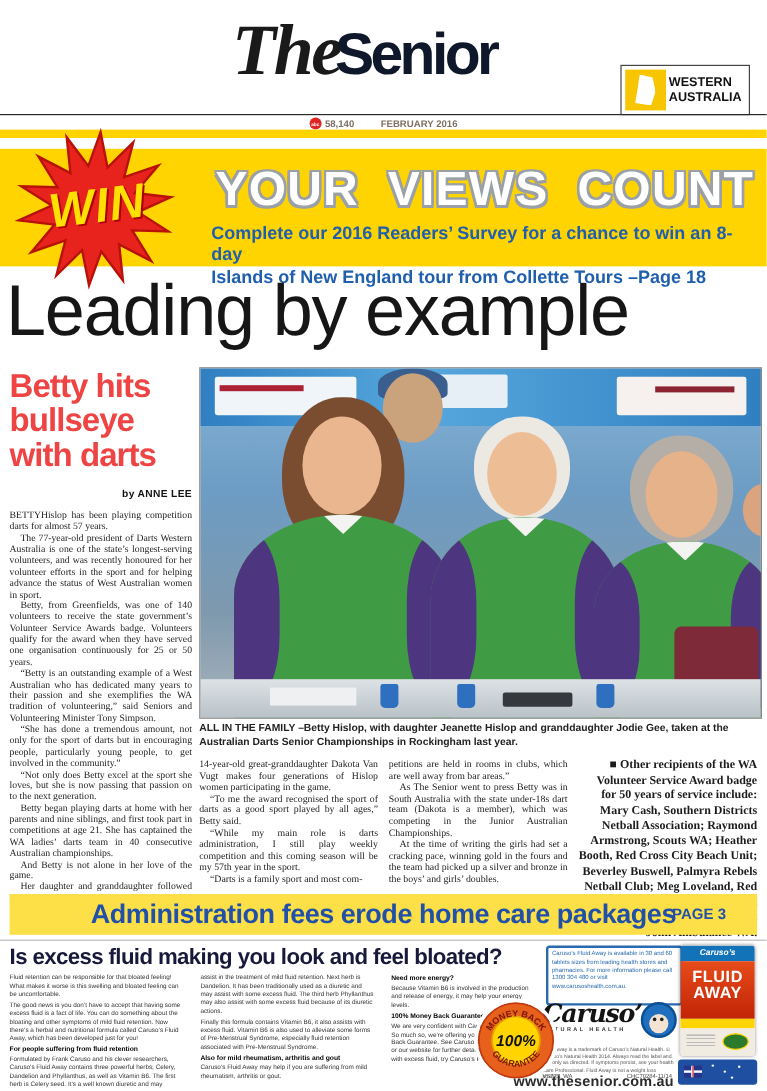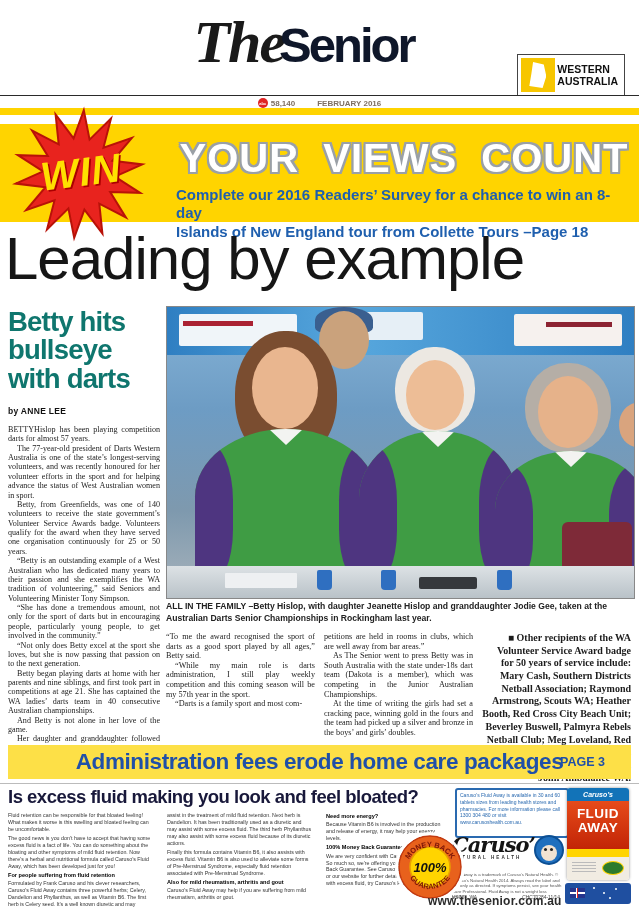--- a/index.html
+++ b/index.html
@@ -47,22 +47,22 @@
   .pv-sub{position:absolute;left:176px;top:62px;width:456px;font-size:15px;font-weight:bold;
           color:#1f5fae;line-height:1.22}
 
   
   .lead{position:absolute;left:5px;top:224px;width:632px;font-size:60px;font-weight:400;
         color:#161616;letter-spacing:-1px;white-space:nowrap}
 
   
   .story-left{position:absolute;left:8px;top:308px;width:152px}
   .story-left h2{margin:0;font-size:27.5px;line-height:1.03;letter-spacing:-0.8px;
-                 color:#0f766e;font-weight:bold}
-  .byline{text-align:left;font-size:8.5px;font-weight:bold;margin:13px 0 9px;color:#111;
+                 color:#ef4444;font-weight:bold}
+  .byline{text-align:right;font-size:8.5px;font-weight:bold;margin:13px 0 9px;color:#111;
           letter-spacing:.3px}
   .body p{margin:0;font-family:"Liberation Serif",serif;font-size:8.1px;line-height:1.16;
           text-align:justify;color:#1c1c1c}
   .body p + p{text-indent:9px}
 
   
   .photo{position:absolute;left:166px;top:306px;width:467px;height:291px;border:1px solid #888;
          overflow:hidden;background:linear-gradient(180deg,#86b4d8 0,#6d9cc4 35%,#7e99ae 70%,#a9b4bc 100%)}
   .ph-banner{position:absolute;top:0;left:0;right:0;height:48px;
              background:linear-gradient(90deg,#2f7fc2,#57a7dd 40%,#2f7fc2)}
@@ -278,20 +278,21 @@
       <i class="cup c1"></i>
         <i class="cup c2"></i>
         <i class="cup c3"></i>
     </div>
   </div>
 
   <div class="caption">ALL IN THE FAMILY –Betty Hislop, with daughter Jeanette Hislop and granddaughter Jodie Gee, taken at the Australian Darts Senior Championships in Rockingham last year.</div>
 
   <div class="cols">
     <div class="c">
+      <p>14-year-old great-granddaughter Dakota Van Vugt makes four generations of Hislop women participating in the game.</p>
       <p>“To me the award recognised the sport of darts as a good sport played by all ages,” Betty said.</p>
       <p>“While my main role is darts administration, I still play weekly competition and this coming season will be my 57th year in the sport.</p>
       <p>“Darts is a family sport and most com-</p>
     </div>
     <div class="c">
       <p>petitions are held in rooms in clubs, which are well away from bar areas.”</p>
       <p>As The Senior went to press Betty was in South Australia with the state under-18s dart team (Dakota is a member), which was competing in the Junior Australian Championships.</p>
       <p>At the time of writing the girls had set a cracking pace, winning gold in the fours and the team had picked up a silver and bronze in the boys’ and girls’ doubles.</p>
     </div>
     <div class="c boldcol">

